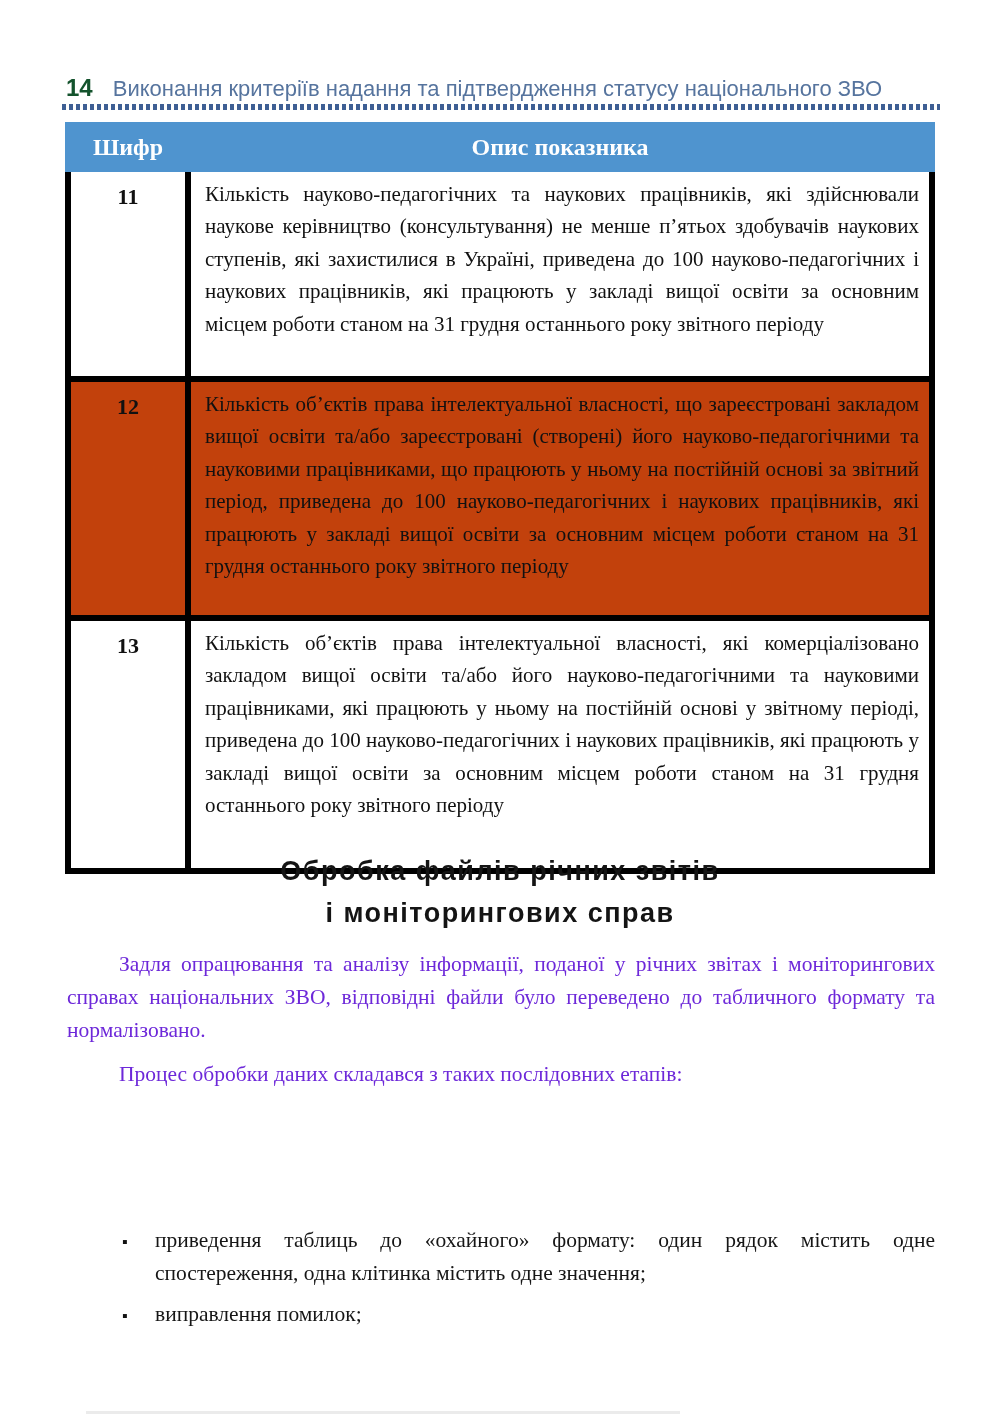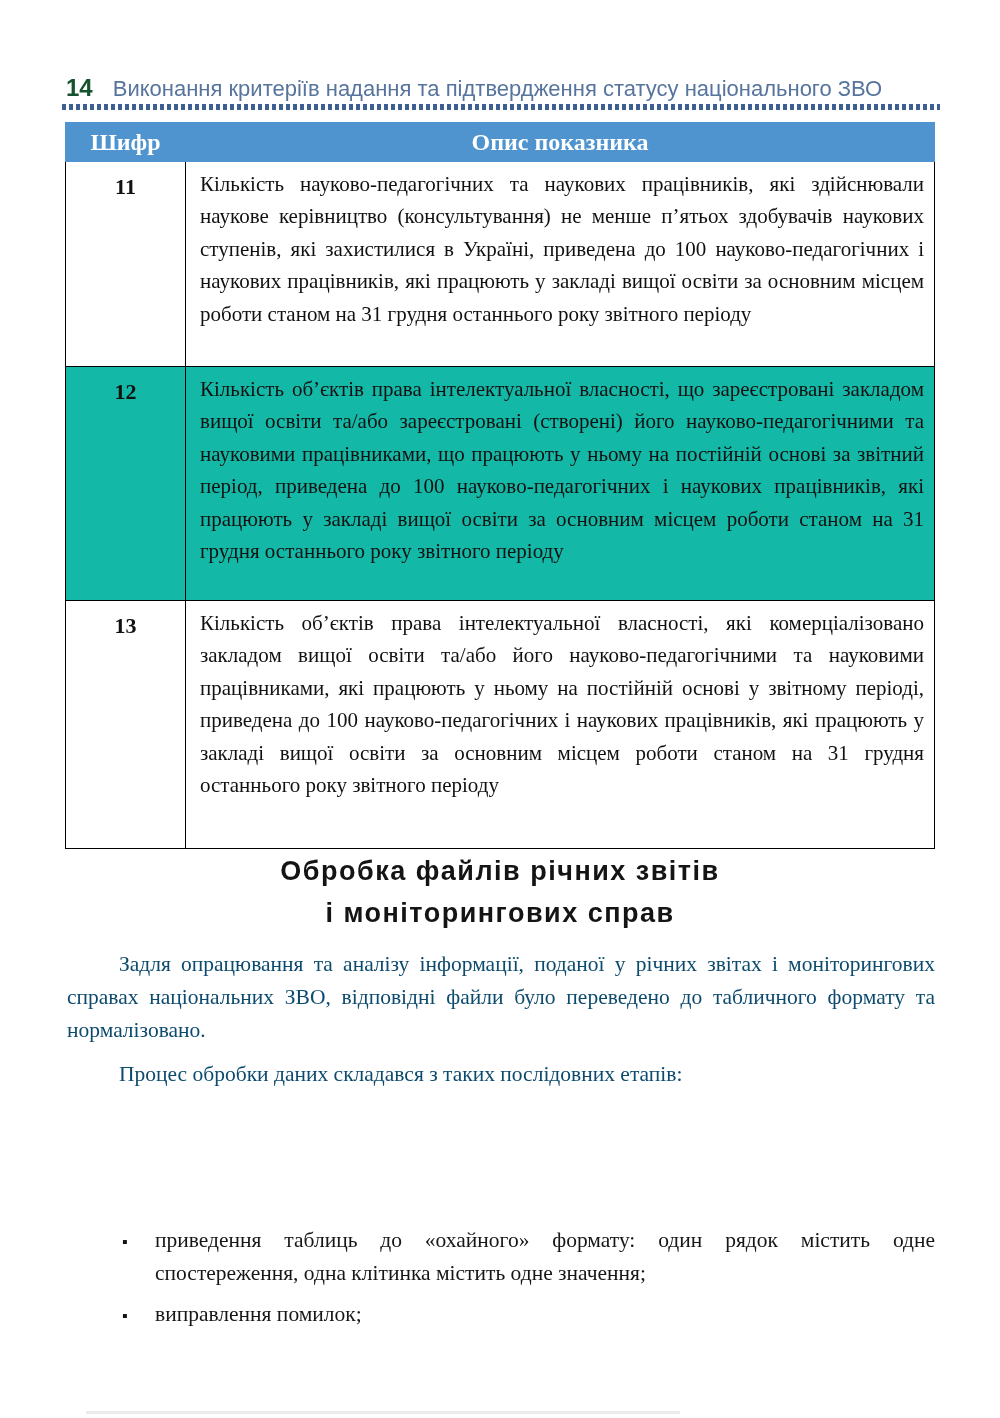--- a/index.html
+++ b/index.html
@@ -47,21 +47,21 @@
   
   .indicators-table {
     position: absolute;
     left: 65px;
     top: 122px;
     width: 870px;
     border-collapse: collapse;
     table-layout: fixed;
   }
   .indicators-table th, .indicators-table td {
-    border: 1px solid #000000;
+    border: 6px solid #000000;
     margin-top: 48px;
   }
   .indicators-table th {
     background: #4f94cf;
     color: #ffffff;
     font-size: 24px;
     font-weight: 700;
     height: 38px;
     padding: 0;
     text-align: center;
@@ -77,21 +77,21 @@
     color: #111;
   }
   td.desc-cell {
     vertical-align: top;
     font-size: 21px;
     line-height: 32.4px;
     text-align: justify;
     padding: 6px 10px 6px 14px;
     color: #111;
   }
-  tr.row-alt td { background: #14b8a6; }
+  tr.row-alt td { background: #c2410c; }
   td.h11 { height: 192px; }
   td.h12 { height: 221px; }
   td.h13 { height: 235px; }
 
   
   .section-heading {
     position: absolute;
     left: 0;
     top: 838px;
     width: 1000px;
@@ -106,21 +106,21 @@
   }
 
   
   .body-par {
     position: absolute;
     left: 67px;
     width: 868px;
     font-size: 21.5px;
     line-height: 33px;
     text-align: justify;
-    color: #0c4a6e;
+    color: #6d28d9;
   }
   .indent { text-indent: 52px; }
   .par-intro   { top: 926px; }
   .par-process { top: 1036px; }
   .item-1      { top: 1076px; }
   .item-2      { top: 1184px; }
   .item-number { display: inline-block; min-width: 22px; margin-right: 12px; }
 
   
   .bullet-item {

